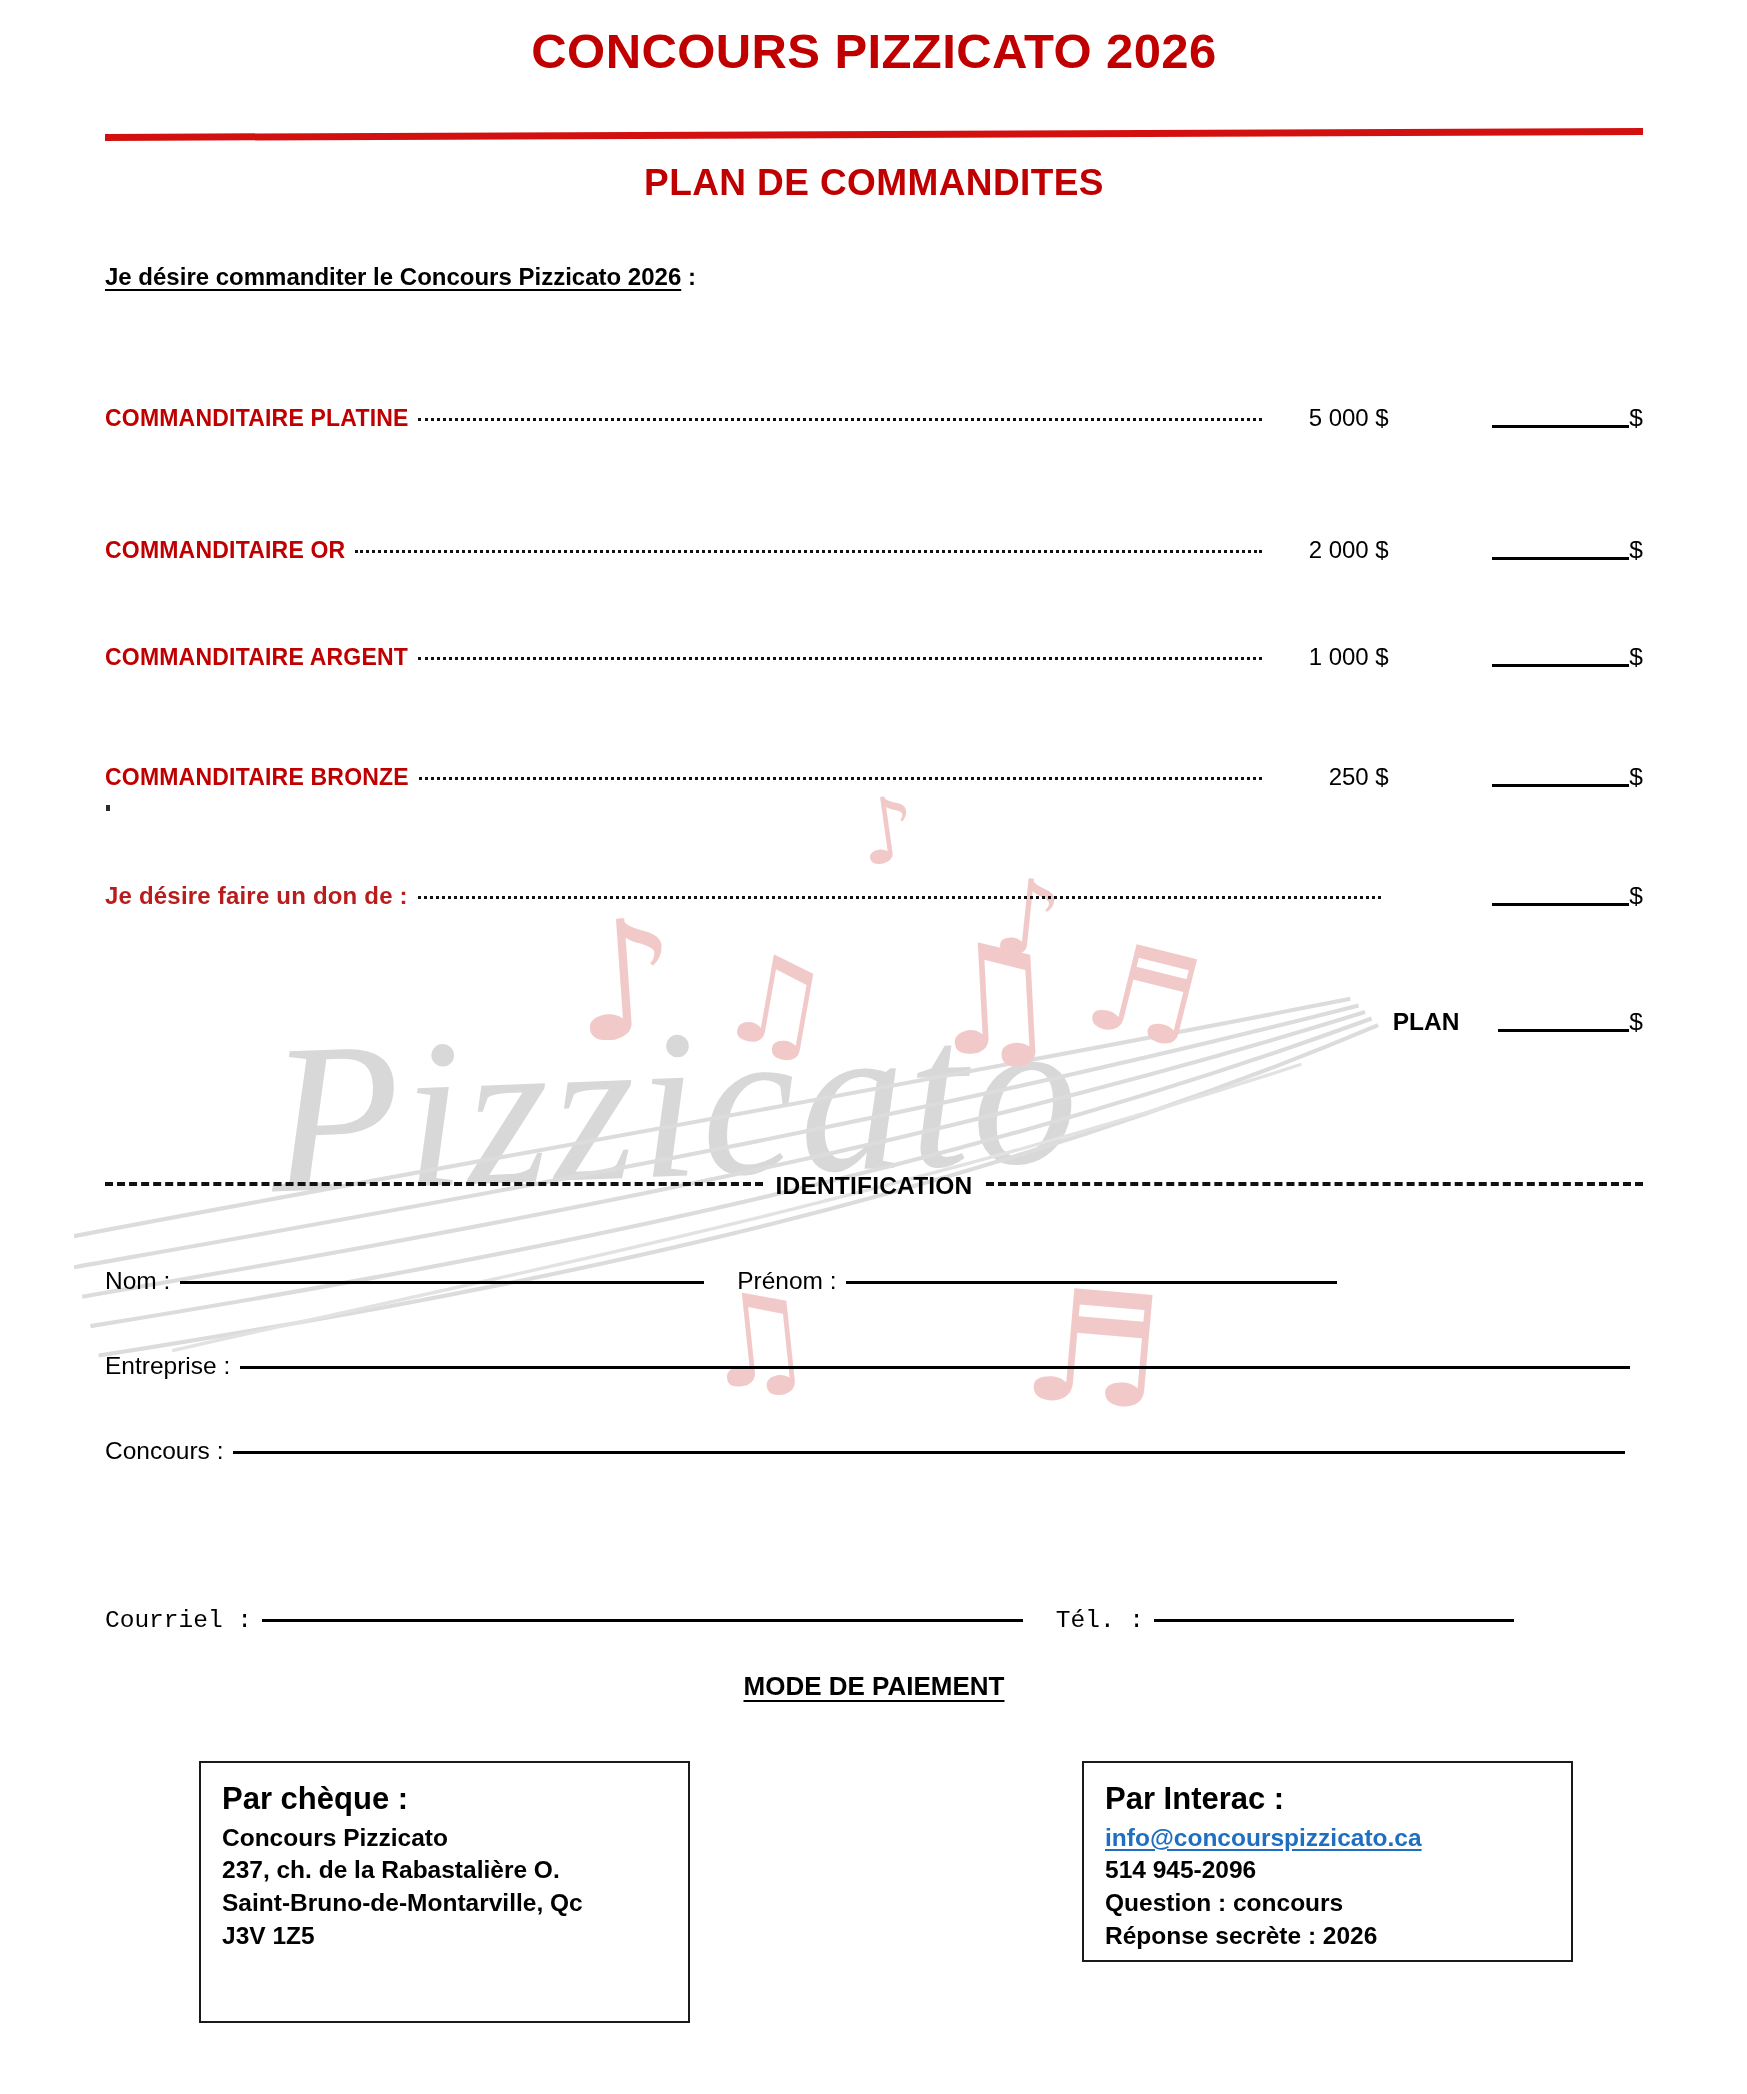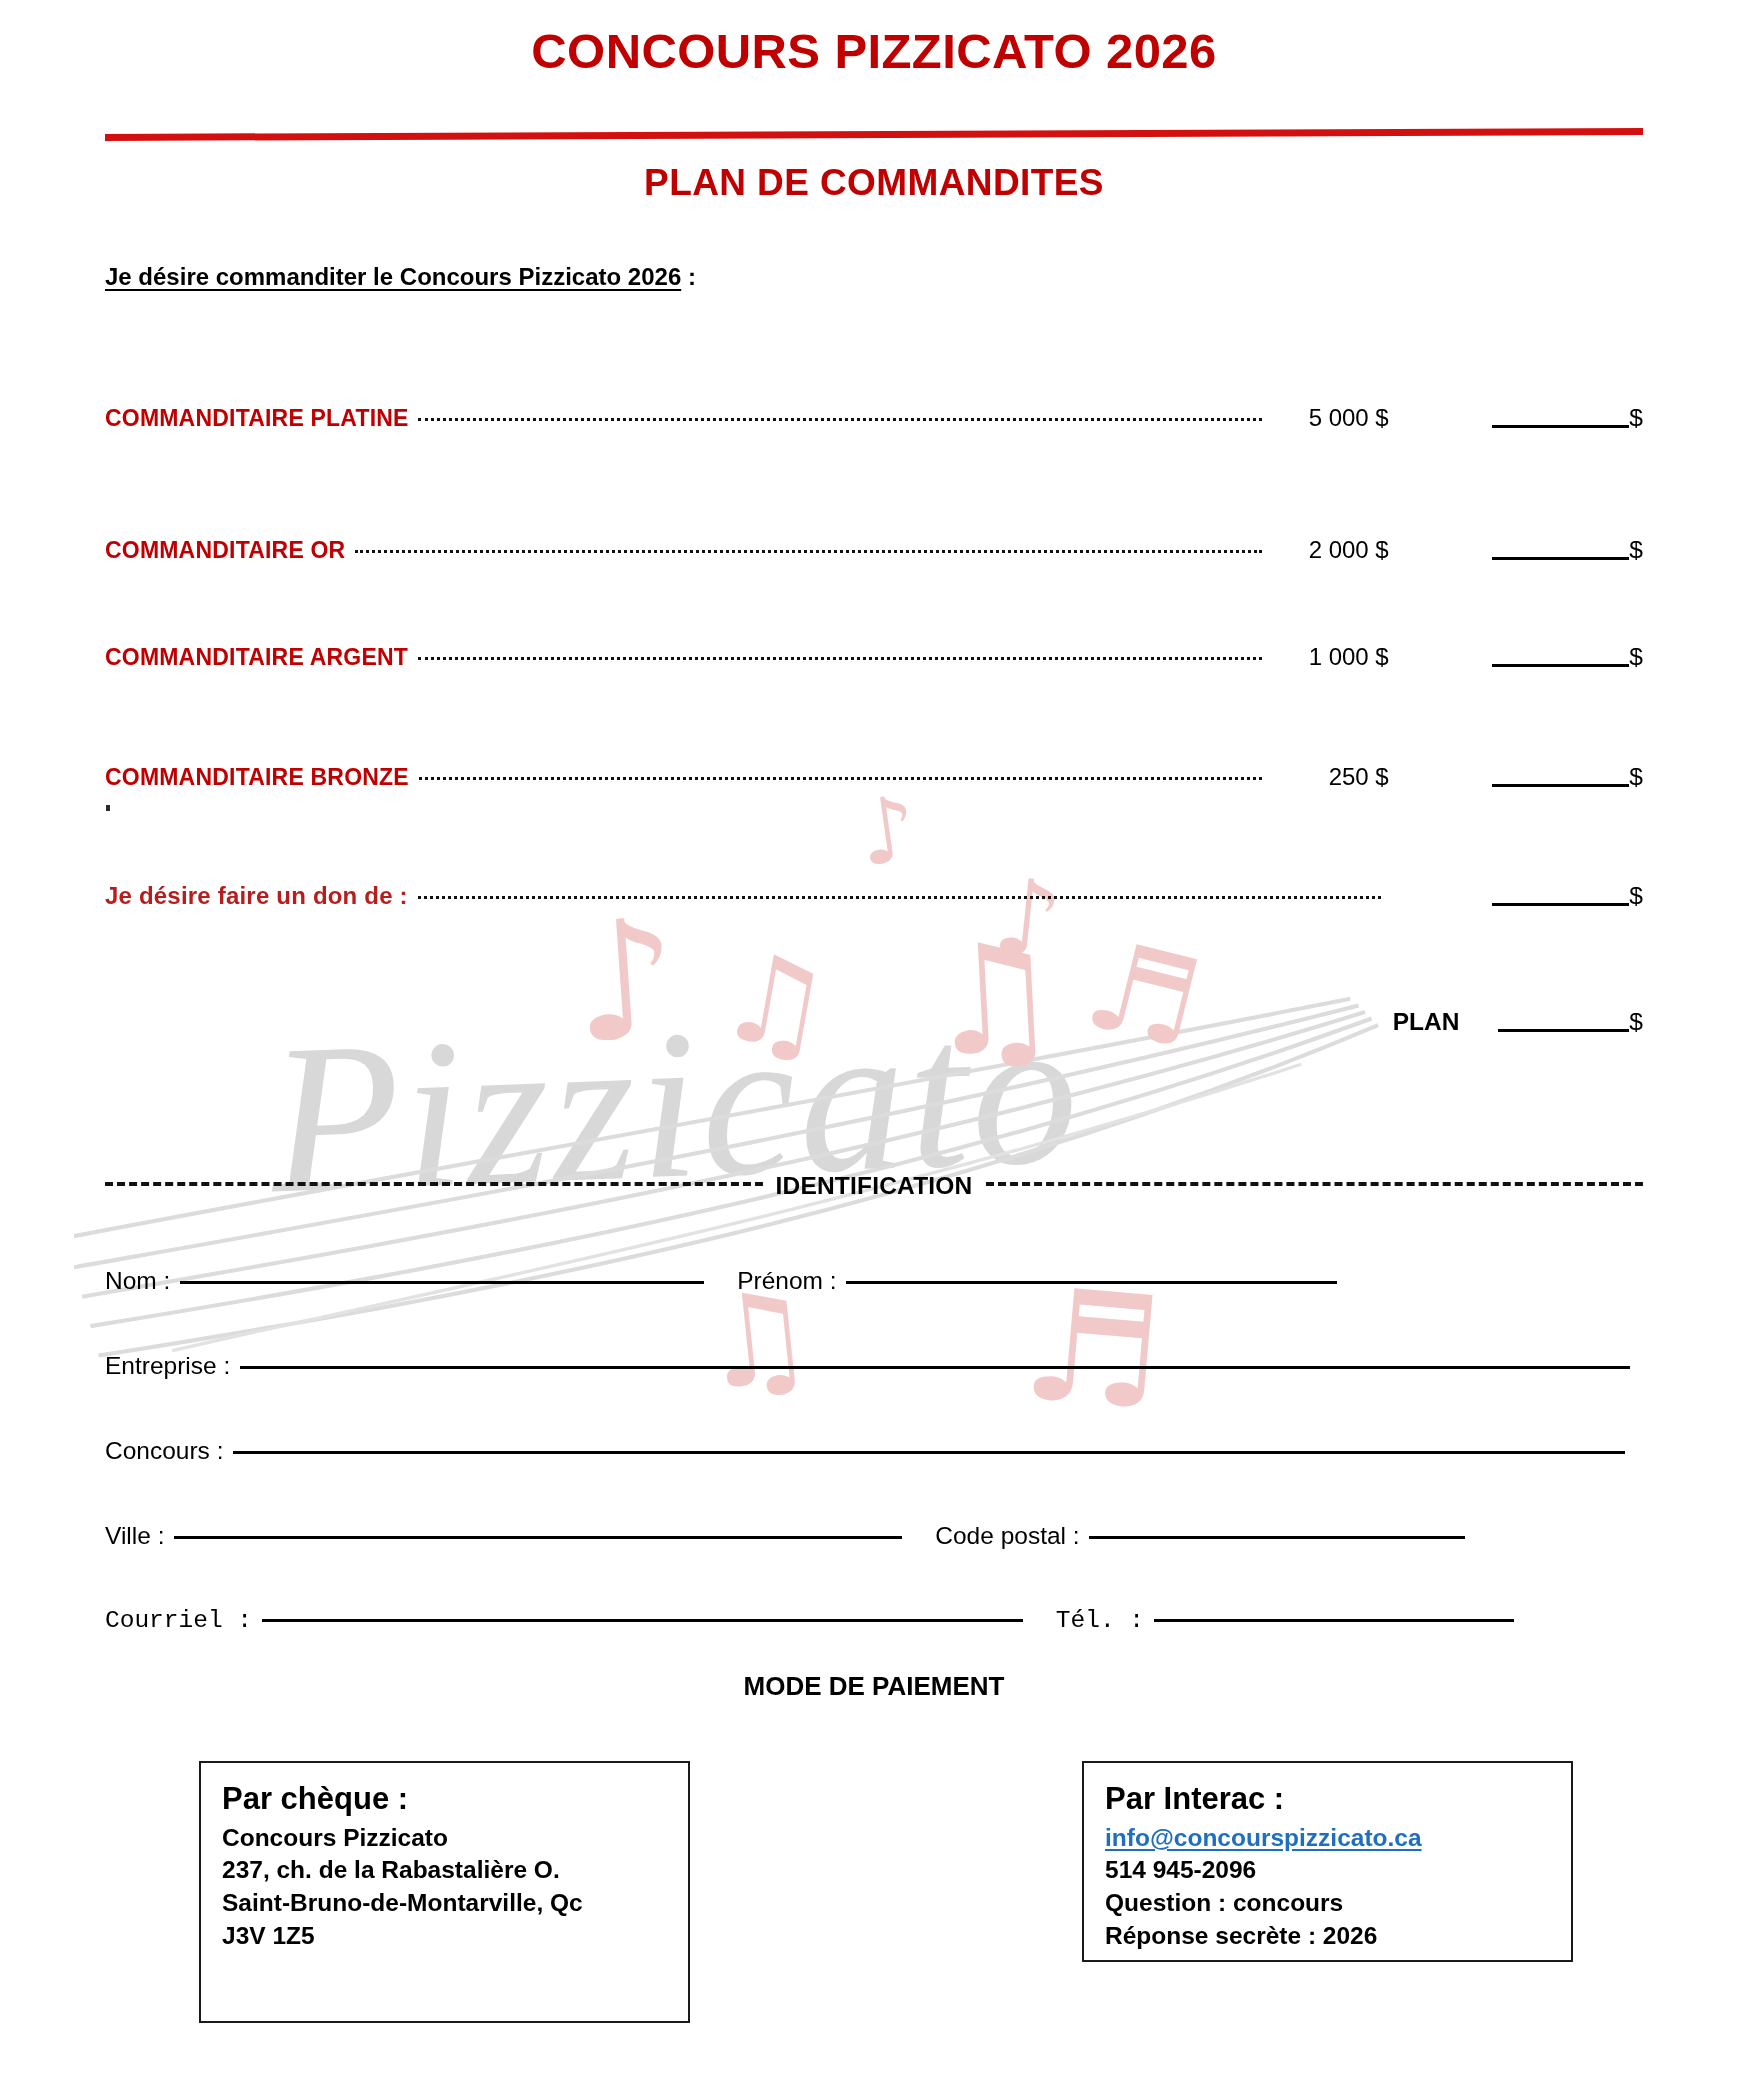--- a/index.html
+++ b/index.html
@@ -253,20 +253,21 @@
     left: 0;
     right: 0;
     top: 1671px;
     text-align: center;
     font-size: 26px;
     font-weight: bold;
     color: #000;
     z-index: 3;
   }
   .pay-title span {
+    text-decoration: underline;
     text-underline-offset: 4.9px;
   }
   .pay-box {
     position: absolute;
     border: 2.5px solid #1a1a1a;
     background: transparent;
     z-index: 3;
     box-sizing: border-box;
     padding: 18px 0 18px 21px;
   }
@@ -391,26 +392,20 @@
   <div class="field-row" style="top:1352px;">
     <span class="field-label">Entreprise :</span>
     <span class="rule" style="margin-right:13px;"></span>
   </div>
 
   <div class="field-row" style="top:1437px;">
     <span class="field-label">Concours :</span>
     <span class="rule" style="margin-right:18px;"></span>
   </div>
 
-  <div class="field-row" style="top:1522px;">
-    <span class="field-label">Ville :</span>
-    <span class="rule fixed-c"></span>
-    <span class="field-label gap-lbl">Code postal :</span>
-    <span class="rule fixed-d"></span>
-  </div>
 
   <div class="field-row" style="top:1607px;font-family:Liberation Mono, monospace;">
     <span class="field-label">Courriel :</span>
     <span class="rule fixed-e"></span>
     <span class="field-label gap-lbl">Tél. :</span>
     <span class="rule fixed-f"></span>
   </div>
 
   <div class="pay-title">
     <span>MODE DE PAIEMENT</span>

